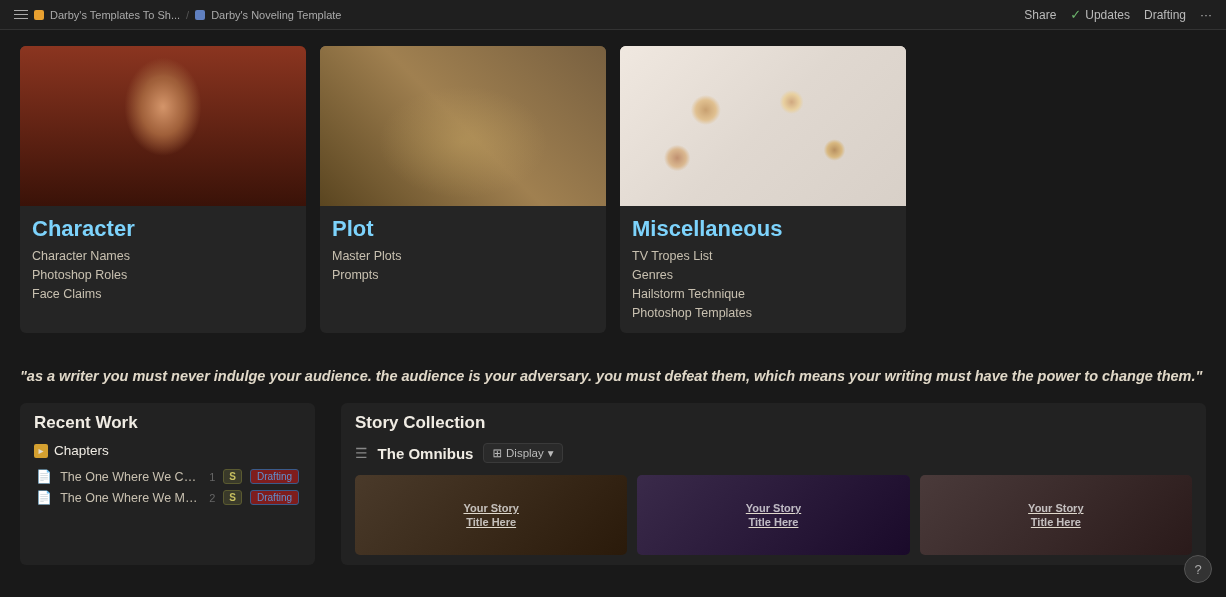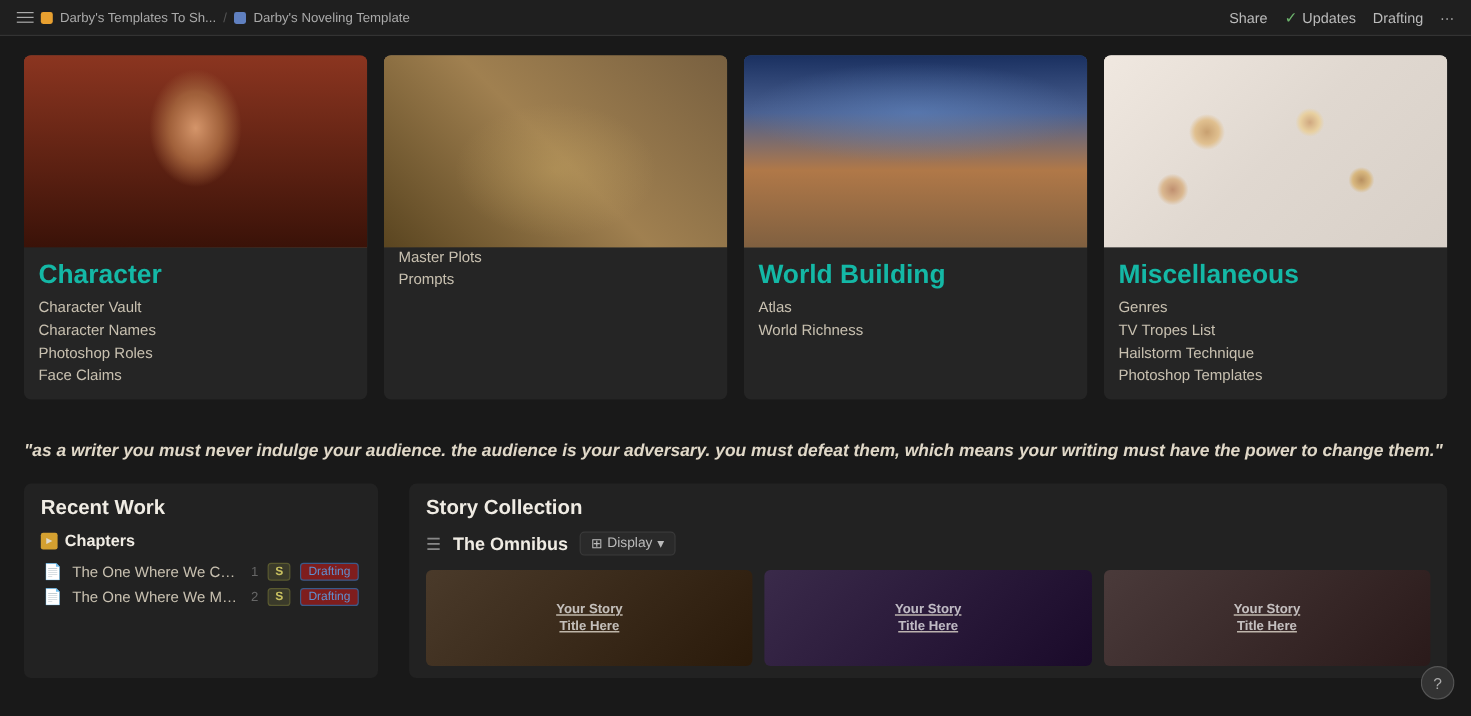--- a/index.html
+++ b/index.html
@@ -126,21 +126,21 @@
         radial-gradient(circle 20px at 60% 35%, #d0a880 0%, #e8d0a0 40%, transparent 60%),
         radial-gradient(circle 18px at 75% 65%, #b89060 0%, #d8b880 40%, transparent 60%),
         radial-gradient(circle 22px at 20% 70%, #c09070 0%, #dab890 40%, transparent 60%),
         linear-gradient(135deg, #f0e8e0 0%, #e0d8d0 50%, #d8d0c8 100%);
     }
 
     .card-title {
       font-size: 22px;
       font-weight: 700;
       padding: 10px 12px 6px 12px;
-      color: #14b8a6;
+      color: #7dd3fc;
     }
 
     .card-links {
       padding: 0 12px 12px 12px;
       display: flex;
       flex-direction: column;
       gap: 3px;
     }
 
     .card-link {
@@ -296,21 +296,21 @@
       width: 14px; height: 14px;
       background: #d4a030;
       border-radius: 2px;
       display: inline-block;
       font-size: 10px;
       line-height: 14px;
       text-align: center;
     }
     .chapters-label {
       font-size: 13.5px;
-      font-weight: 700;
+      font-weight: 400;
       color: #f0ece4;
     }
 
     
     .help-btn {
       position: fixed;
       bottom: 14px;
       right: 14px;
       width: 28px;
       height: 28px;
@@ -353,50 +353,42 @@
 </div>
 
 <div class="main">
 
   <div class="category-grid">
 
     <div class="category-card">
       <div class="card-image img-character"></div>
       <div class="card-title">Character</div>
       <div class="card-links">
-        <span class="card-link">Character Vault</span>
         <span class="card-link">Character Names</span>
         <span class="card-link">Photoshop Roles</span>
         <span class="card-link">Face Claims</span>
       </div>
     </div>
 
     <div class="category-card">
       <div class="card-image img-plot"></div>
+      <div class="card-title">Plot</div>
       <div class="card-links">
         <span class="card-link">Master Plots</span>
         <span class="card-link">Prompts</span>
       </div>
     </div>
 
-    <div class="category-card">
-      <div class="card-image img-world"></div>
-      <div class="card-title">World Building</div>
-      <div class="card-links">
-        <span class="card-link">Atlas</span>
-        <span class="card-link">World Richness</span>
-      </div>
-    </div>
 
     <div class="category-card">
       <div class="card-image img-misc"></div>
       <div class="card-title">Miscellaneous</div>
       <div class="card-links">
+        <span class="card-link">TV Tropes List</span>
         <span class="card-link">Genres</span>
-        <span class="card-link">TV Tropes List</span>
         <span class="card-link">Hailstorm Technique</span>
         <span class="card-link">Photoshop Templates</span>
       </div>
     </div>
 
   </div>
 
   <div class="quote-section">
     <span>"as a writer you must never indulge your audience. the audience is your adversary. you must defeat them, which means your writing must have the power to change them."</span>
   </div>

